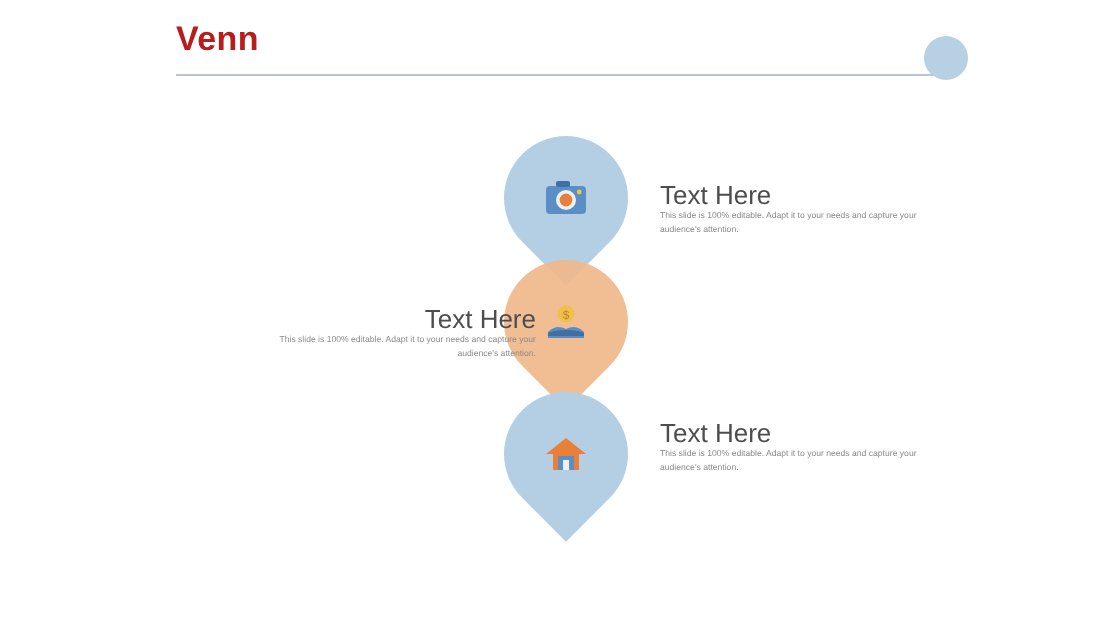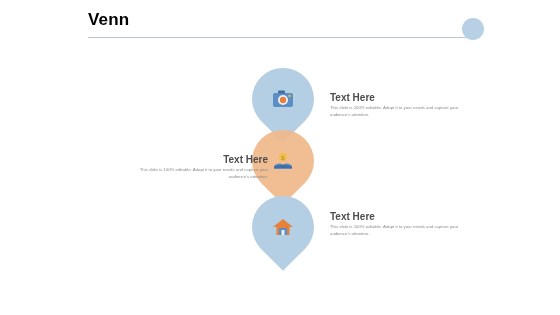--- a/index.html
+++ b/index.html
@@ -21,21 +21,21 @@
     height: 315px;
     background: #ffffff;
   }
   
   .title {
     position: absolute;
     left: 88px;
     top: 10px;
     font-size: 17px;
     font-weight: bold;
-    color: #000000;
+    color: #b91c1c;
     letter-spacing: 0.2px;
     line-height: 20px;
   }
   .header-rule {
     position: absolute;
     left: 88px;
     top: 37px;
     width: 384px;
     height: 1px;
     background: #b9c6d2;
@@ -96,22 +96,22 @@
   .icon-1 { top: 0px; }
   .icon-2 { top: 62px; }
   .icon-3 { top: 128px; }
 
   
   .txt {
     position: absolute;
     width: 130px;
   }
   .txt .head {
-    font-size: 10px;
-    font-weight: bold;
+    font-size: 13px;
+    font-weight: normal;
     color: #4d4d4d;
     margin-bottom: 3px;
     line-height: 9px;
   }
   .txt .body {
     font-size: 4.3px;
     color: #8a8a8a;
     line-height: 6.5px;
   }
   .txt-right-1 { left: 330px; top: 93px; text-align: left; }

